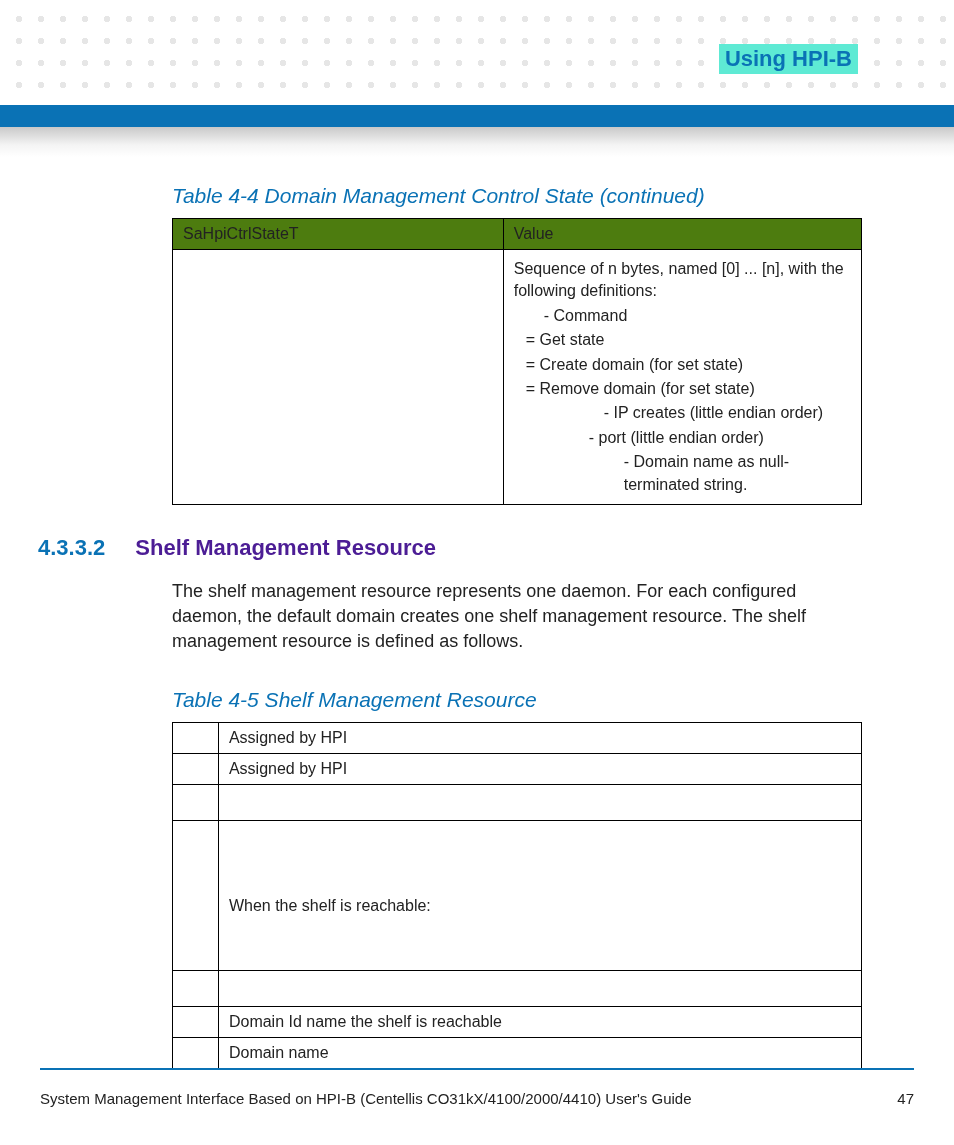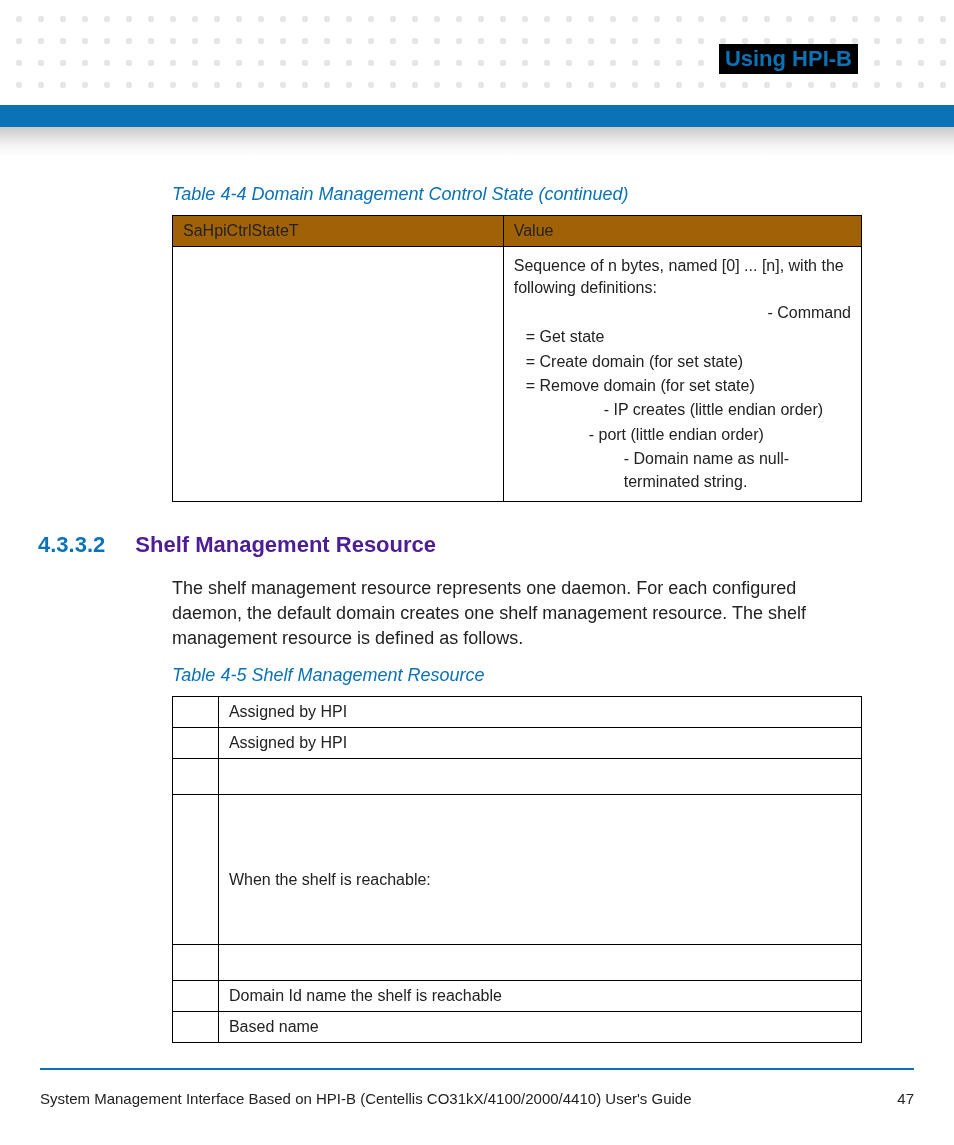--- a/index.html
+++ b/index.html
@@ -21,21 +21,21 @@
     background-position: 8px 8px;
     z-index: 0;
   }
   .header-title {
     position: absolute;
     top: 44px;
     right: 96px;
     color: #0a72b5;
     font-weight: 700;
     font-size: 22px;
-    background: #000000;
+    background: #5eead4;
     padding: 2px 6px;
     z-index: 2;
   }
   .blue-bar {
     position: absolute;
     top: 105px;
     left: 0; right: 0;
     height: 22px;
     background: #0a72b5;
     z-index: 2;
@@ -50,41 +50,41 @@
   }
   .content {
     position: absolute;
     top: 184px;
     left: 172px;
     right: 92px;
   }
   .table-caption {
     color: #0a72b5;
     font-style: italic;
-    font-size: 18px;
+    font-size: 21px;
     margin-bottom: 10px;
   }
   table {
     width: 100%;
     border-collapse: collapse;
     font-size: 16px;
   }
   th, td {
     border: 1px solid #000;
     padding: 6px 10px;
     text-align: left;
     vertical-align: top;
   }
   th {
     font-weight: 400;
-    background: #a16207;
+    background: #4d7c0f;
   }
   .col-left { width: 48%; }
   .col-right { width: 52%; }
-  .indent-1 { padding-left: 30px; display: block; text-align: right; }
+  .indent-1 { padding-left: 30px; display: block; }
   .indent-half { padding-left: 12px; display: block; }
   .indent-2 { padding-left: 90px; display: block; }
   .indent-3 { padding-left: 75px; display: block; }
   .indent-4 { padding-left: 110px; display: block; }
   .cell-block span { display: block; margin: 2px 0; line-height: 1.4; }
   .section-heading {
     display: flex;
     gap: 30px;
     margin: 30px 0 18px -134px;
   }
@@ -94,21 +94,21 @@
     font-size: 22px;
   }
   .section-title {
     color: #4c1d95;
     font-weight: 700;
     font-size: 22px;
   }
   .body-text {
     font-size: 18px;
     line-height: 1.4;
-    margin-bottom: 14px;
+    margin-bottom: 34px;
   }
   .pad-cell { padding-left: 18px; }
   .tall-row td { height: 150px; vertical-align: top; }
   .reachable { margin-top: 70px; display: block; }
   .empty-row td { height: 36px; }
   .footer {
     position: absolute;
     bottom: 38px;
     left: 40px;
     right: 40px;
@@ -186,21 +186,21 @@
     <tr class="empty-row">
       <td></td>
       <td></td>
     </tr>
     <tr>
       <td></td>
       <td>Domain Id name the shelf is reachable</td>
     </tr>
     <tr>
       <td></td>
-      <td>Based name</td>
+      <td>Domain name</td>
     </tr>
   </tbody>
     </table>
 
 </div>
 
 <div class="footer">
   <span>System Management Interface Based on HPI-B (Centellis CO31kX/4100/2000/4410) User's Guide</span>
   <span>47</span>
 </div>

